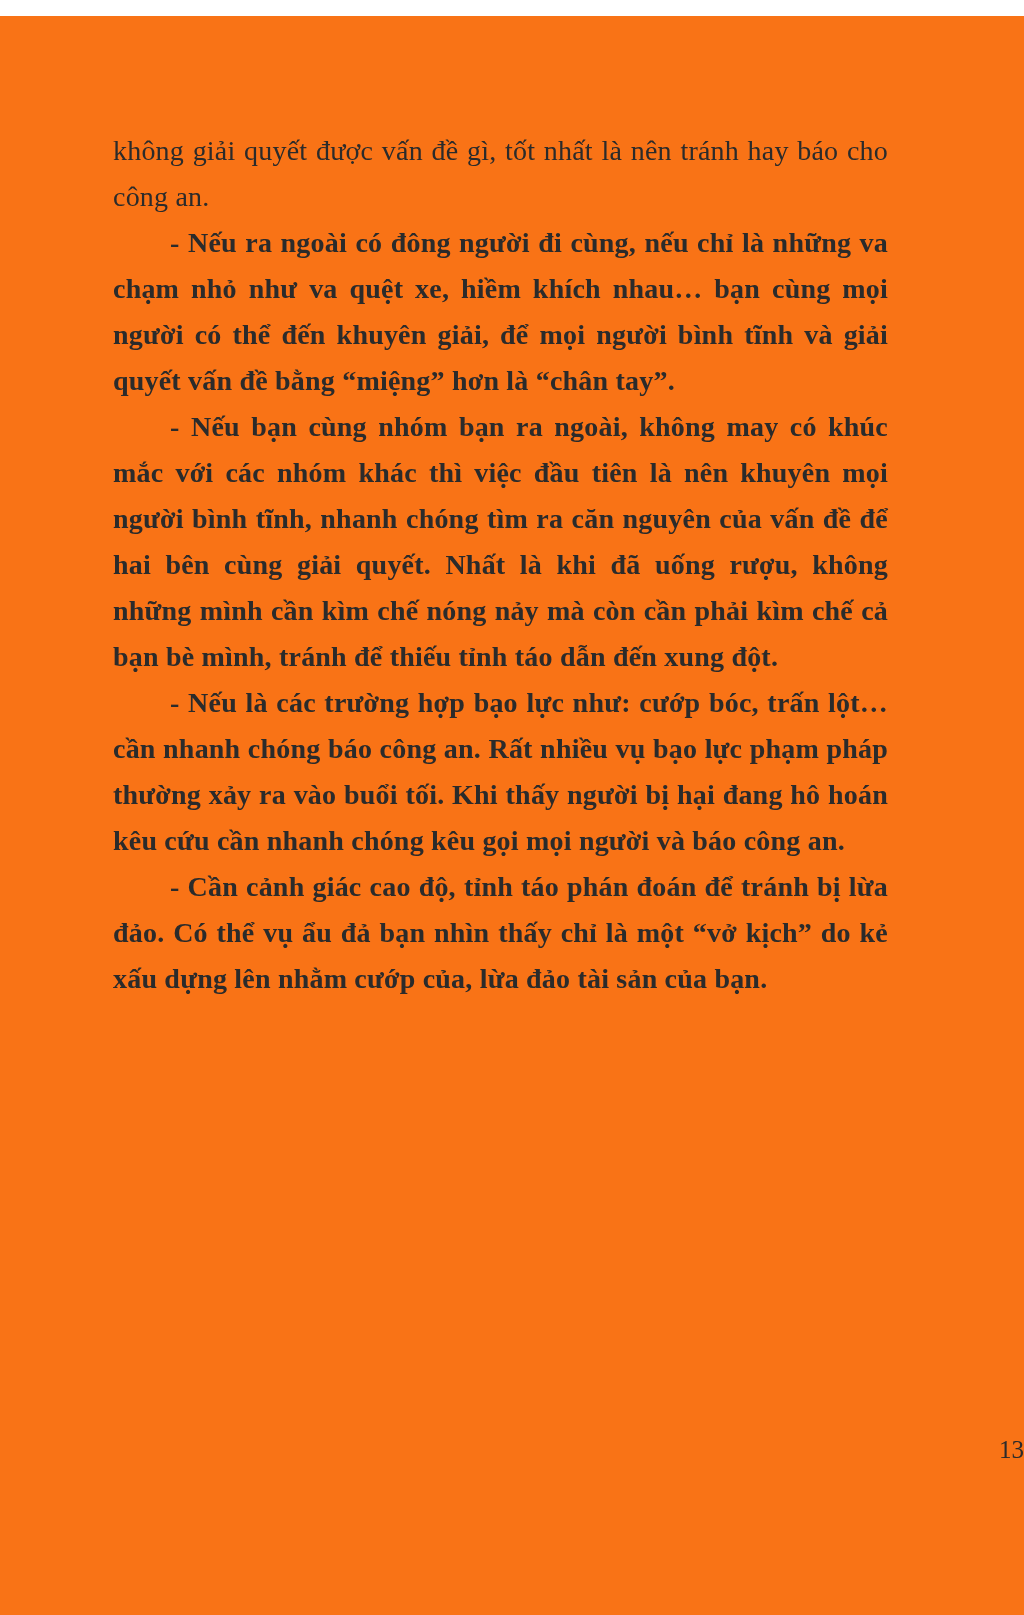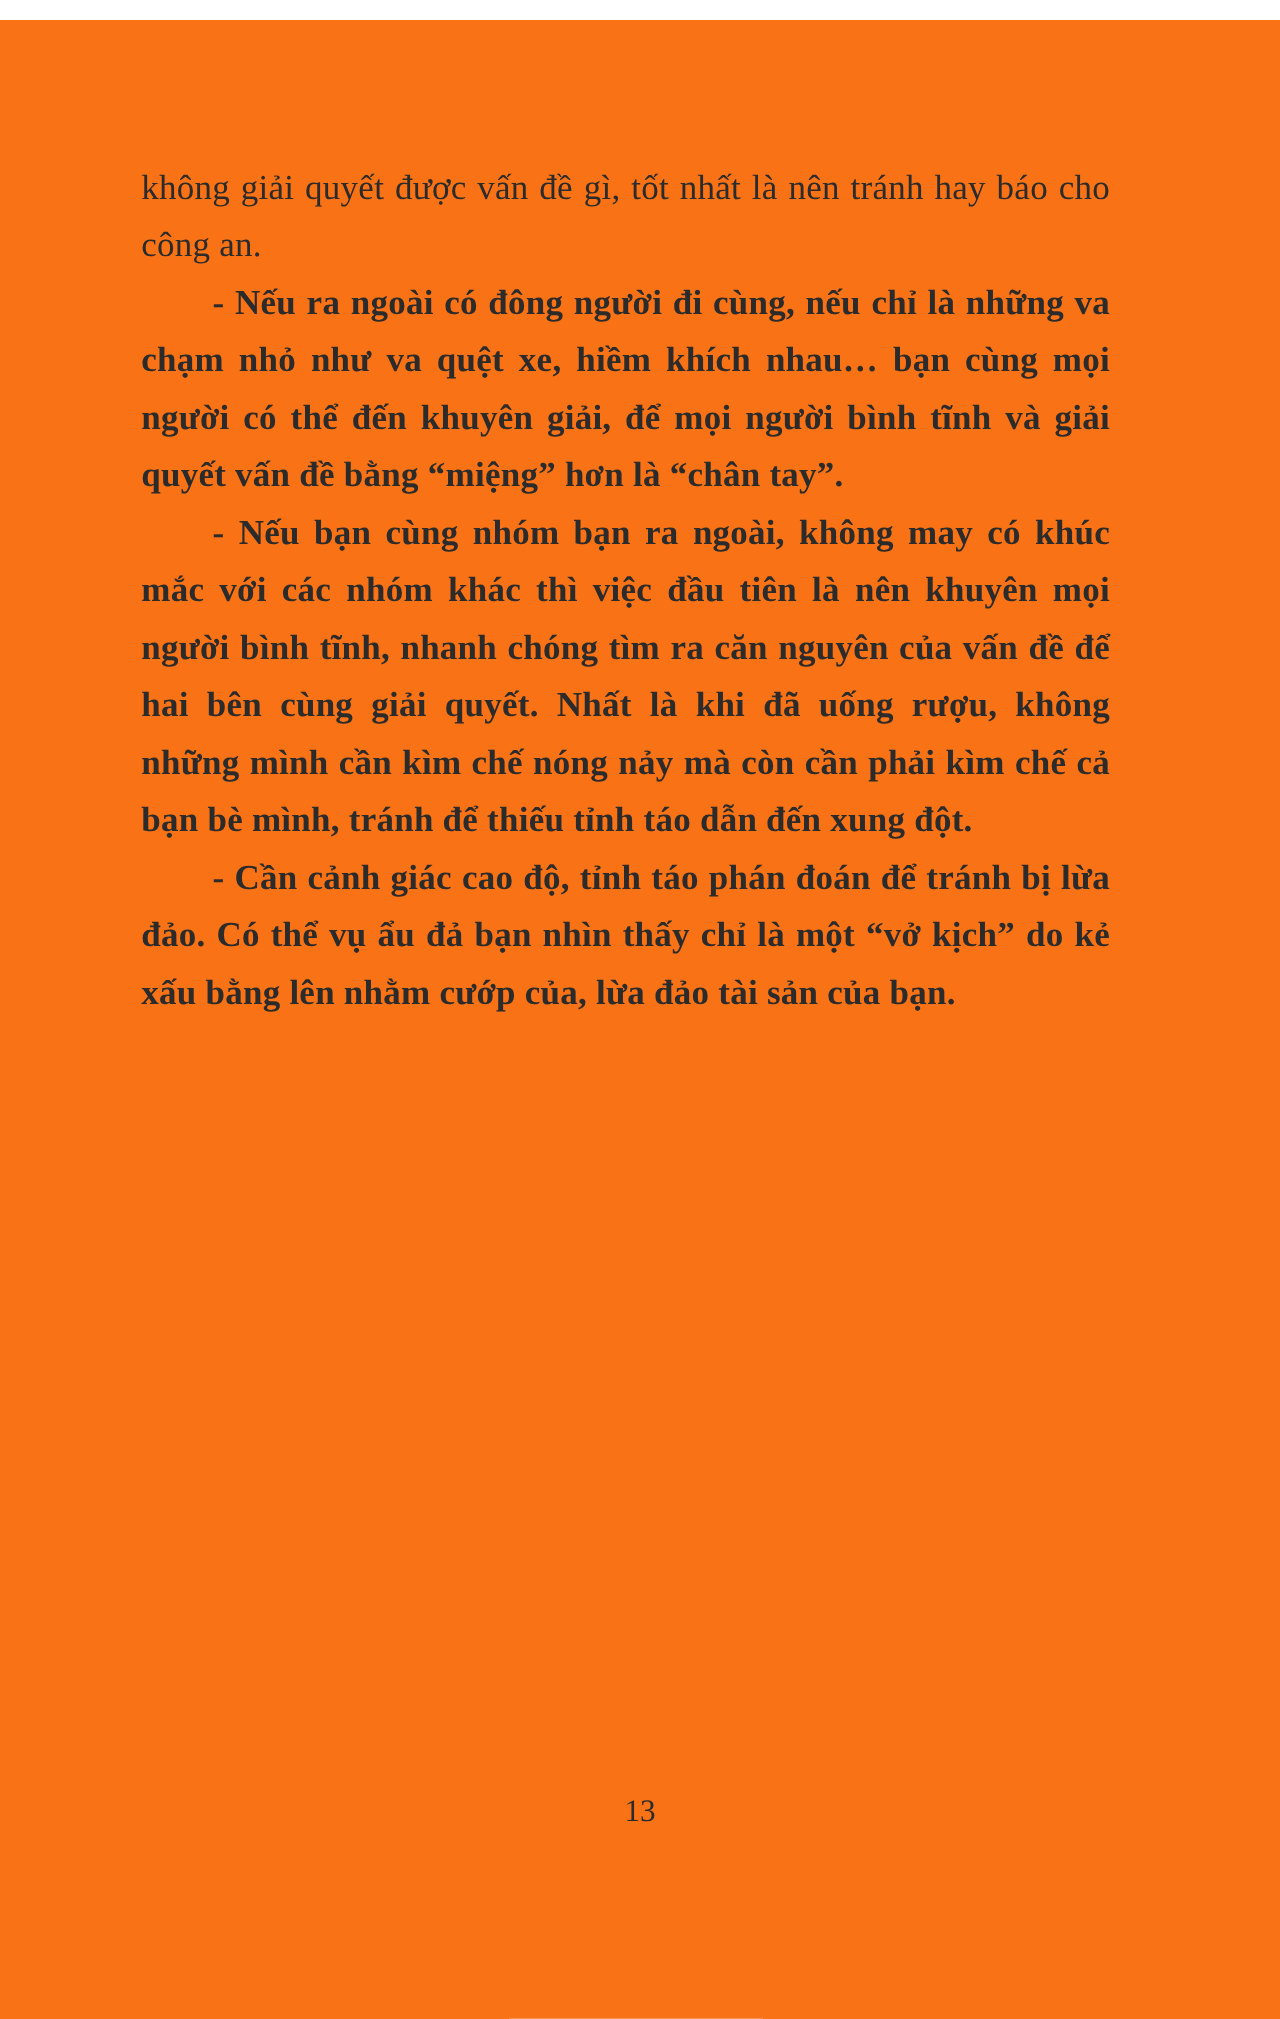--- a/index.html
+++ b/index.html
@@ -40,29 +40,30 @@
   }
   .para.indent {
     text-indent: 57px;
     font-weight: bold;
   }
   .page-number {
     position: absolute;
     top: 1420px;
     left: 0;
     width: 1024px;
-    text-align: center;
+    text-align: right;
     font-size: 25px;
     color: #2b2b2b;
   }
 </style>
 </head>
 <body>
 
 <div class="page">
   <div class="text-block">
     <p class="para">không giải quyết được vấn đề gì, tốt nhất là nên tránh hay báo cho công an.</p>
     <p class="para indent">- Nếu ra ngoài có đông người đi cùng, nếu chỉ là những va chạm nhỏ như va quệt xe, hiềm khích nhau… bạn cùng mọi người có thể đến khuyên giải, để mọi người bình tĩnh và giải quyết vấn đề bằng “miệng” hơn là “chân tay”.</p>
     <p class="para indent">- Nếu bạn cùng nhóm bạn ra ngoài, không may có khúc mắc với các nhóm khác thì việc đầu tiên là nên khuyên mọi người bình tĩnh, nhanh chóng tìm ra căn nguyên của vấn đề để hai bên cùng giải quyết. Nhất là khi đã uống rượu, không những mình cần kìm chế nóng nảy mà còn cần phải kìm chế cả bạn bè mình, tránh để thiếu tỉnh táo dẫn đến xung đột.</p>
-    <p class="para indent">- Cần cảnh giác cao độ, tỉnh táo phán đoán để tránh bị lừa đảo. Có thể vụ ẩu đả bạn nhìn thấy chỉ là một “vở kịch” do kẻ xấu bằng lên nhằm cướp của, lừa đảo tài sản của bạn.</p>
+    <p class="para indent">- Nếu là các trường hợp bạo lực như: cướp bóc, trấn lột… cần nhanh chóng báo công an. Rất nhiều vụ bạo lực phạm pháp thường xảy ra vào buổi tối. Khi thấy người bị hại đang hô hoán kêu cứu cần nhanh chóng kêu gọi mọi người và báo công an.</p>
+    <p class="para indent">- Cần cảnh giác cao độ, tỉnh táo phán đoán để tránh bị lừa đảo. Có thể vụ ẩu đả bạn nhìn thấy chỉ là một “vở kịch” do kẻ xấu dựng lên nhằm cướp của, lừa đảo tài sản của bạn.</p>
   </div>
   <div class="page-number">13</div>
 </div>
 
 </body></html>

